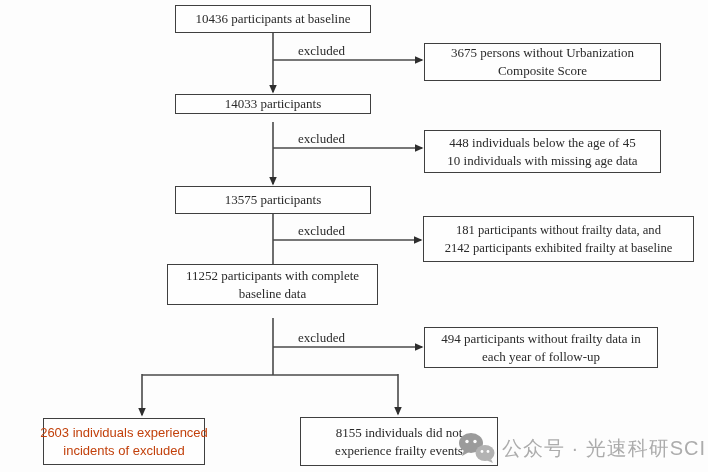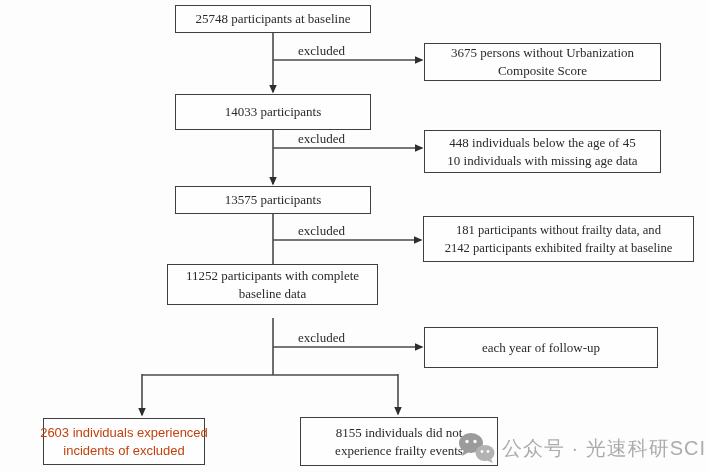--- a/index.html
+++ b/index.html
@@ -17,21 +17,21 @@
     border:1.6px solid #3f3f3f;
     box-sizing:border-box;
     display:flex;flex-direction:column;justify-content:center;align-items:center;
     text-align:center;
     font-size:13px;line-height:18px;
     color:#2a2a2a;
   }
   .fbox span{display:block;white-space:nowrap;}
   
   .b-main1{left:175px;top:5px;width:196px;height:28px;}
-  .b-main2{left:175px;top:94px;width:196px;height:36px;}
+  .b-main2{left:175px;top:94px;width:196px;height:20px;}
   .b-main3{left:175px;top:186px;width:196px;height:28px;}
   .b-main4{left:167px;top:264px;width:211px;height:41px;}
   
   .b-excl1{left:424px;top:43px;width:237px;height:38px;}
   .b-excl2{left:424px;top:130px;width:237px;height:43px;}
   .b-excl3{left:423px;top:216px;width:271px;height:46px;font-size:12.6px;}
   .b-excl4{left:424px;top:327px;width:234px;height:41px;}
   
   .b-out1{left:43px;top:418px;width:162px;height:47px;
           font-family:"Liberation Sans", sans-serif;font-size:13px;color:#c2410c;}
@@ -74,21 +74,21 @@
     <line x1="273" y1="148" x2="422" y2="148" stroke="#4a4a4a" stroke-width="1.6" marker-end="url(#arr)"></line>
     <line x1="273" y1="240" x2="421" y2="240" stroke="#4a4a4a" stroke-width="1.6" marker-end="url(#arr)"></line>
     <line x1="273" y1="347" x2="422" y2="347" stroke="#4a4a4a" stroke-width="1.6" marker-end="url(#arr)"></line>
 
     <line x1="142" y1="375" x2="398" y2="375" stroke="#4a4a4a" stroke-width="1.6"></line>
     <line x1="142" y1="374" x2="142" y2="415" stroke="#4a4a4a" stroke-width="1.6" marker-end="url(#arr)"></line>
     <line x1="398" y1="374" x2="398" y2="414" stroke="#4a4a4a" stroke-width="1.6" marker-end="url(#arr)"></line>
   </svg>
 
   <div class="fbox b-main1">
-    <span>25748 participants at baseline</span>
+    <span>10436 participants at baseline</span>
   </div>
   <div class="fbox b-main2">
     <span>14033 participants</span>
   </div>
   <div class="fbox b-main3">
     <span>13575 participants</span>
   </div>
   <div class="fbox b-main4">
     <span>11252 participants with complete</span>
     <span>baseline data</span>
@@ -100,20 +100,21 @@
   </div>
   <div class="fbox b-excl2">
     <span>448 individuals below the age of 45</span>
     <span>10 individuals with missing age data</span>
   </div>
   <div class="fbox b-excl3">
     <span>181 participants without frailty data, and</span>
     <span>2142 participants exhibited frailty at baseline</span>
   </div>
   <div class="fbox b-excl4">
+    <span>494 participants without frailty data in</span>
     <span>each year of follow-up</span>
   </div>
 
   <div class="fbox b-out1">
     <span>2603 individuals experienced</span>
     <span>incidents of excluded</span>
   </div>
   <div class="fbox b-out2">
     <span>8155 individuals did not</span>
     <span>experience frailty events</span>

